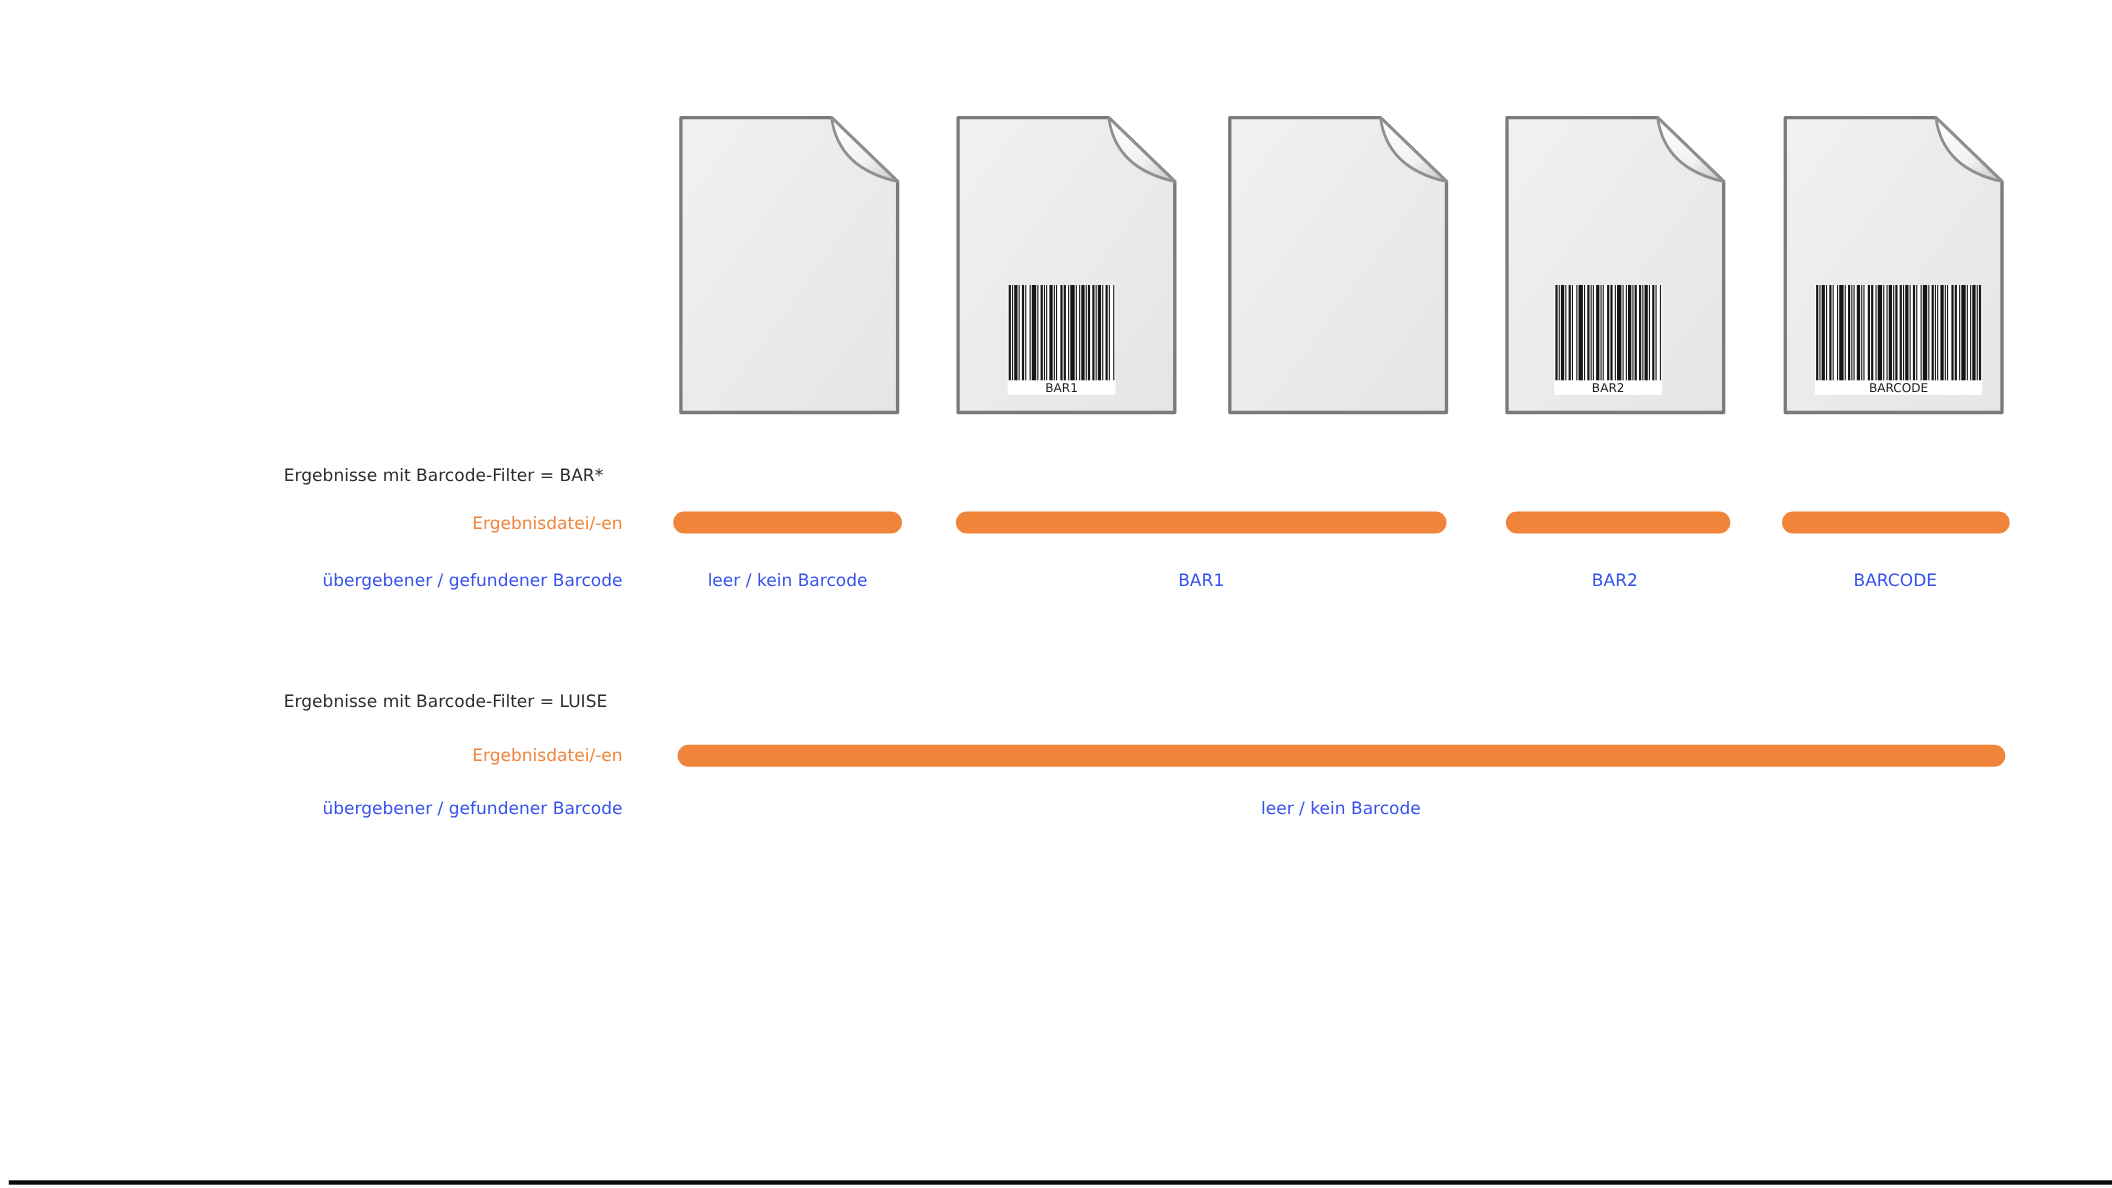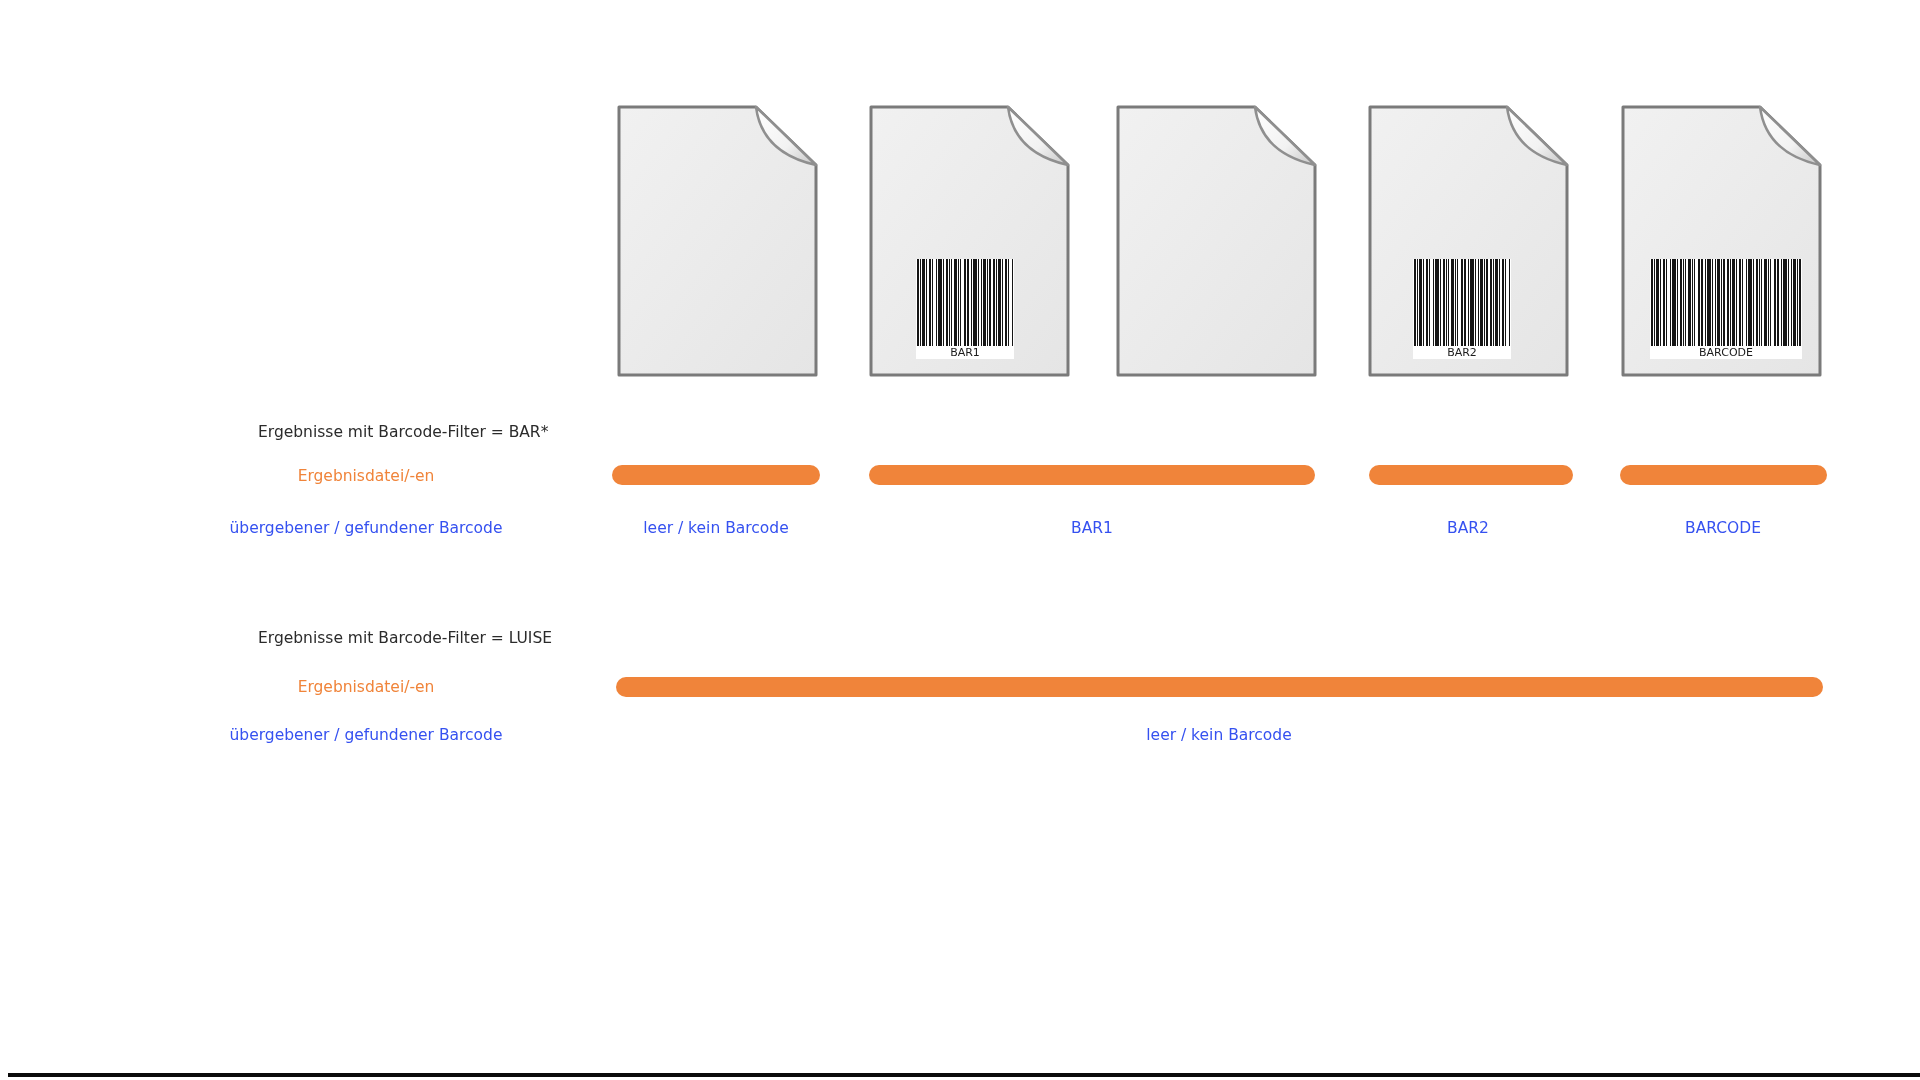--- a/index.html
+++ b/index.html
@@ -27,21 +27,21 @@
     font-size:11px;line-height:13px;text-align:center;color:#1c1c1c;
     white-space:nowrap;
   }
 
   
   .sec-title{
     position:absolute;left:258px;
     font-size:15.5px;line-height:22px;color:#2b2b2b;white-space:nowrap;
   }
   .label-right{
-    position:absolute;left:166px;width:400px;text-align:center;
+    position:absolute;left:166px;width:400px;text-align:right;
     font-size:15.5px;line-height:20px;white-space:nowrap;
   }
   .lbl-orange{color:#F0843A;}
   .lbl-blue{color:#3551F0;}
   .value-blue{
     position:absolute;width:300px;text-align:center;
     font-size:15.5px;line-height:20px;color:#3551F0;white-space:nowrap;
   }
   .obar{
     position:absolute;height:20px;border-radius:10px;background:#F0843A;

